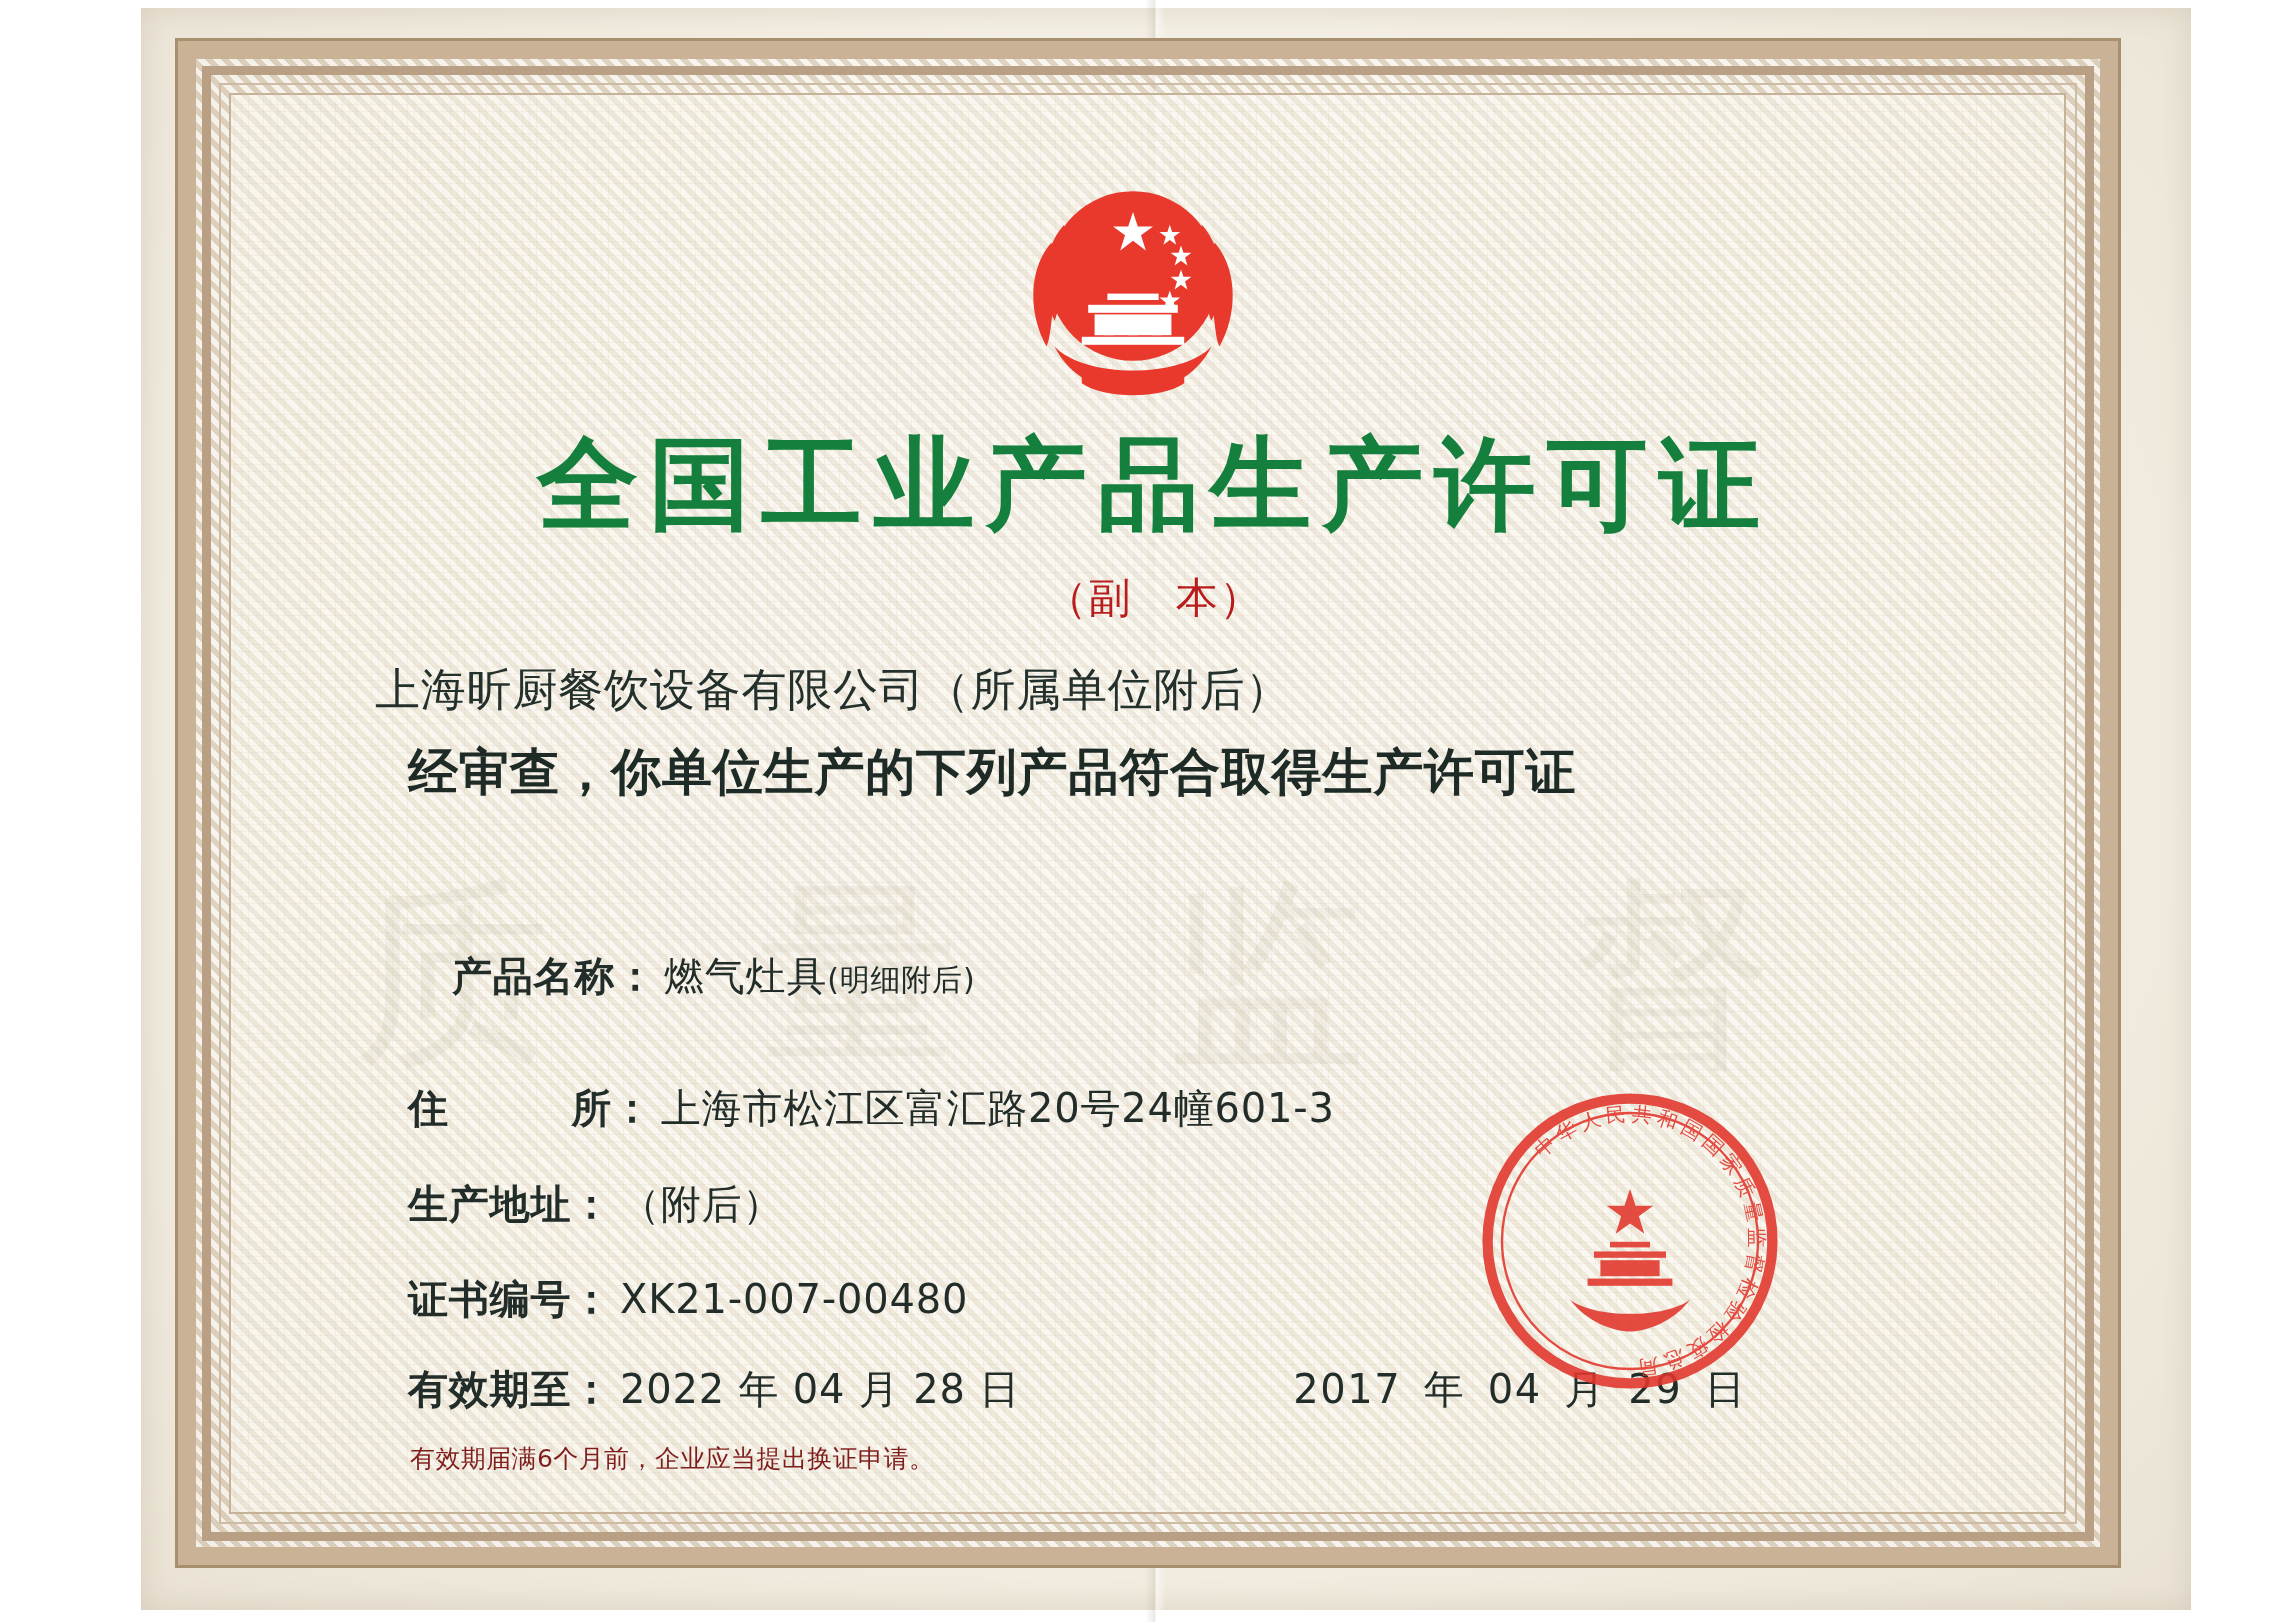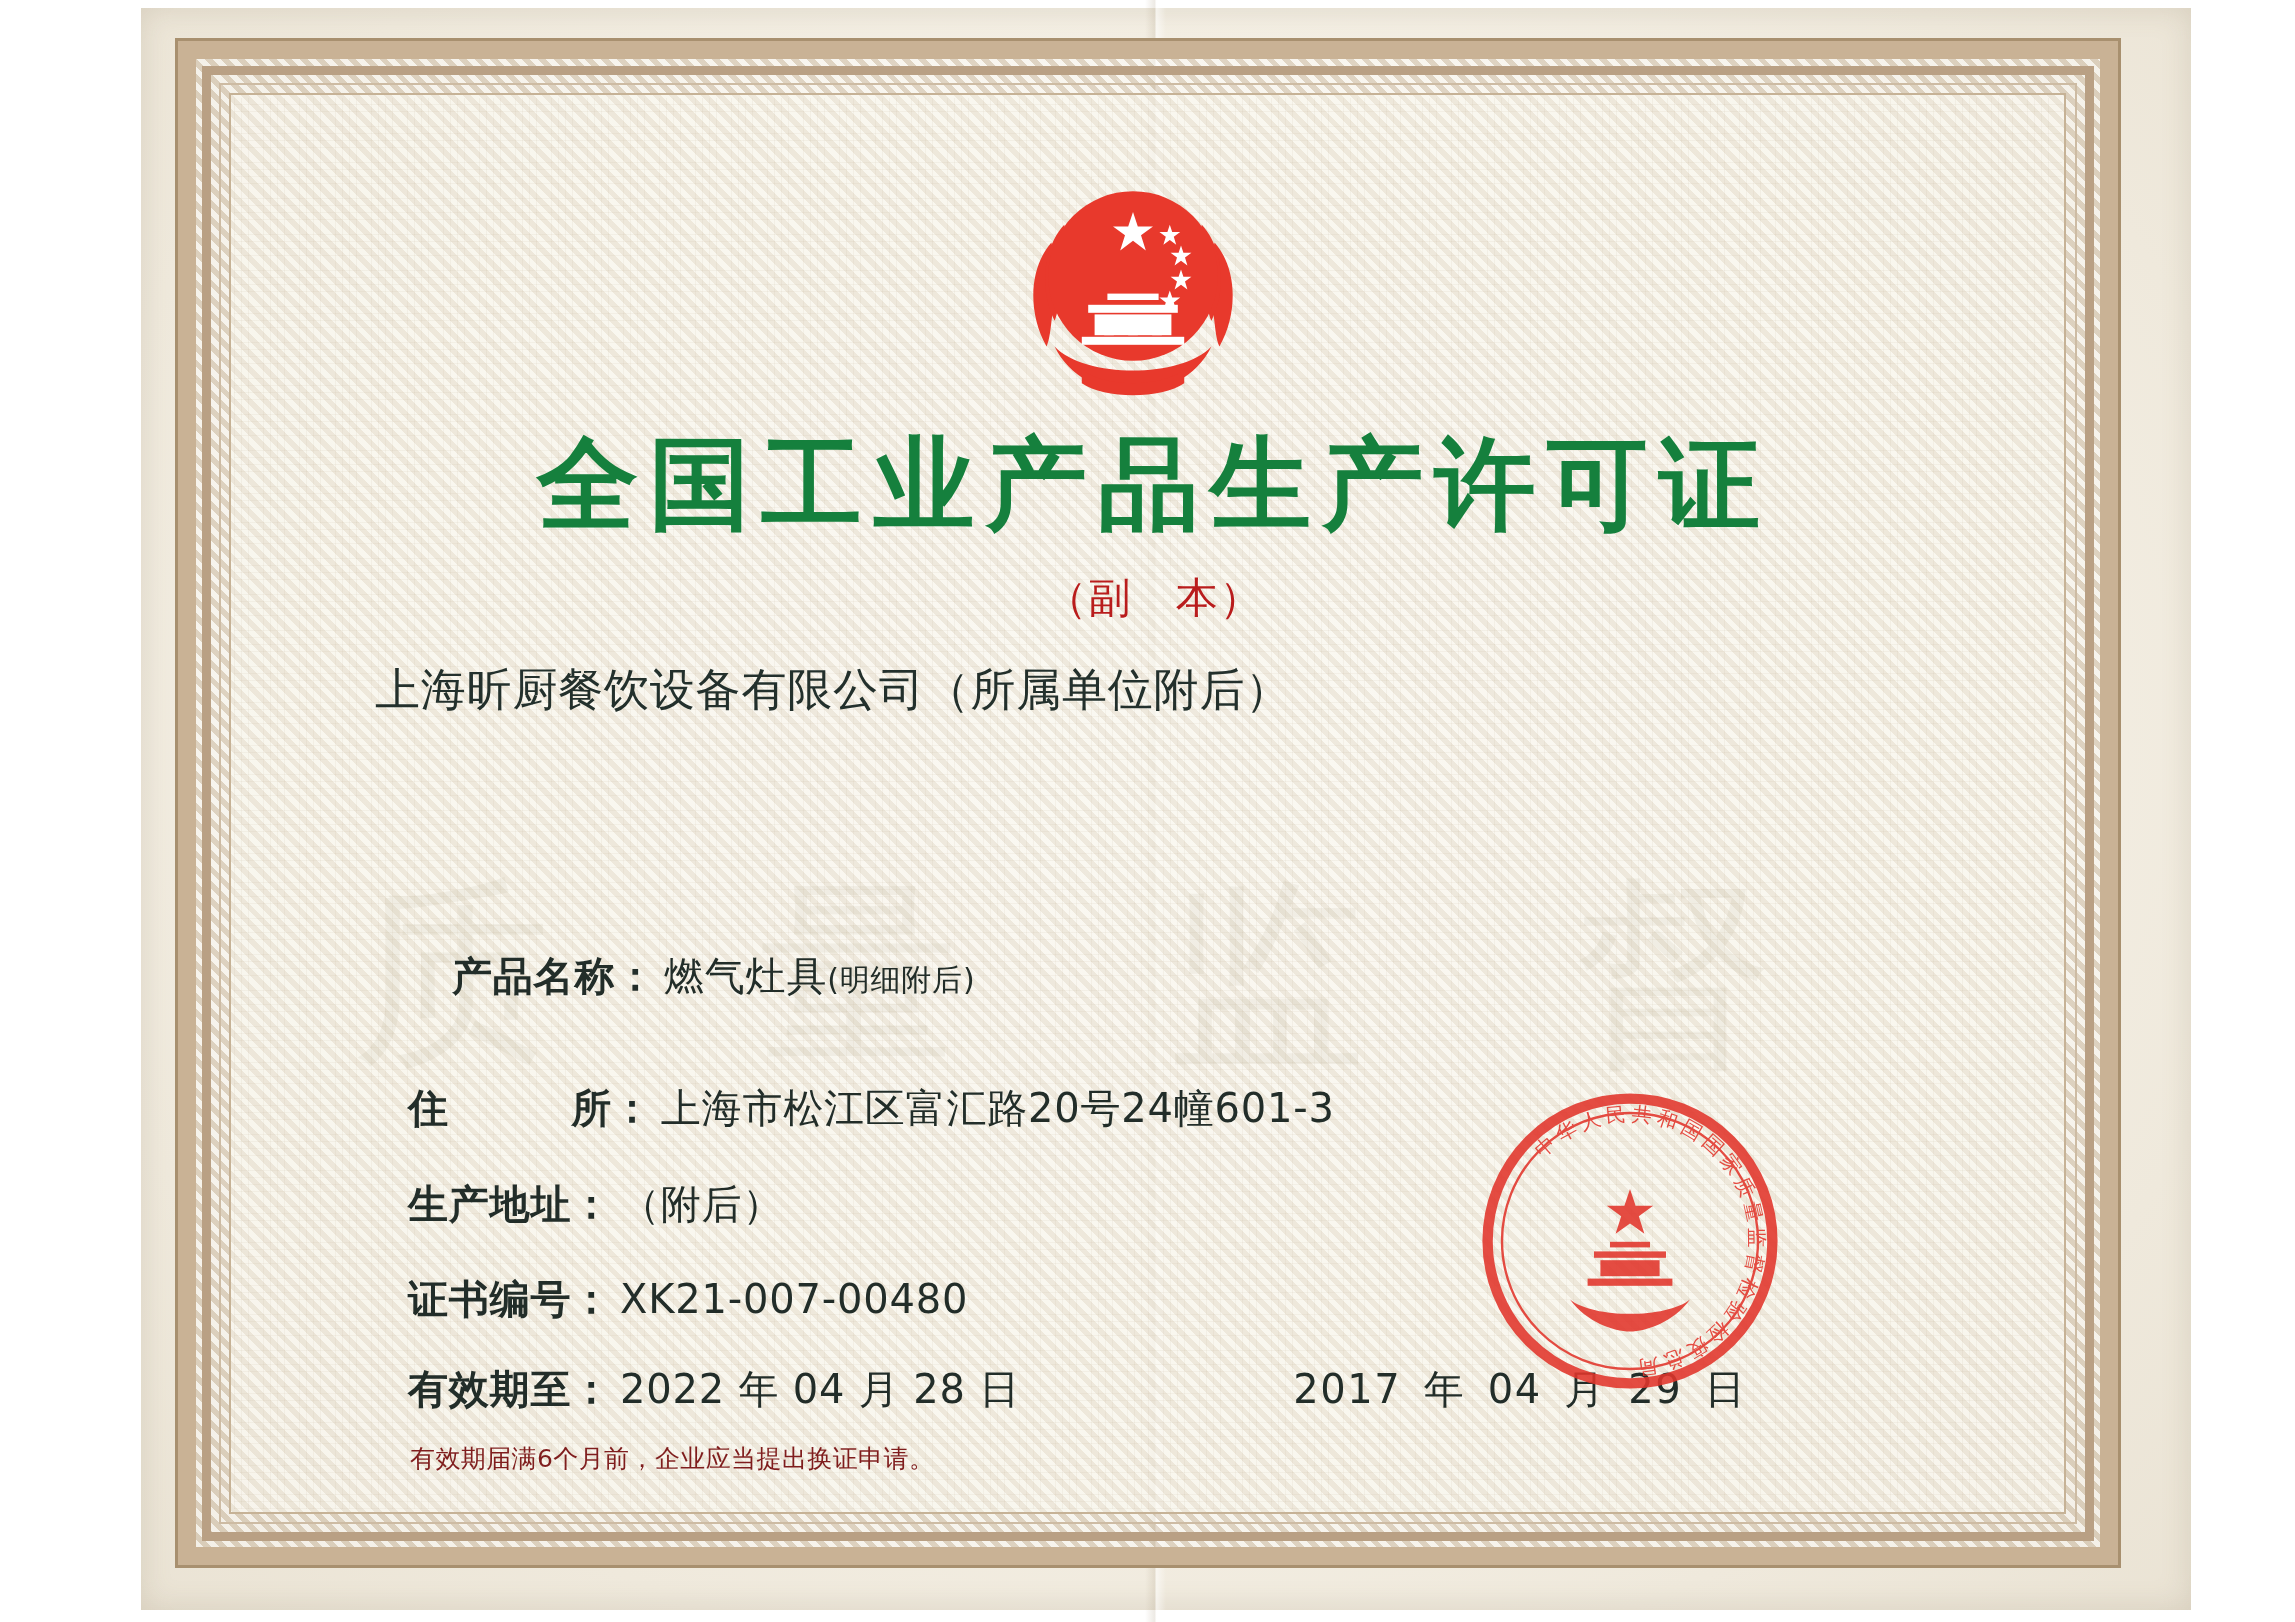--- a/index.html
+++ b/index.html
@@ -271,21 +271,21 @@
         <rect x="184" y="214" width="12" height="20"></rect>
       </g>
     </svg>
   </div>
 
   <div class="title">全国工业产品生产许可证</div>
   <div class="subtitle">（副　本）</div>
   <div class="company">上海昕厨餐饮设备有限公司（所属单位附后）</div>
 
   <div class="statement">
-    <span class="indent"></span><br>
+    <span class="indent"></span><span>经审查，你单位生产的下列产品符合取得生产许可证</span><br>
   </div>
 
   <div class="field f-product">
     <span class="label">产品名称：</span><span class="value">燃气灶具</span><span class="small">(明细附后)</span>
   </div>
 
   <div class="field f-address">
     <span class="label">住　　　所：</span><span class="value">上海市松江区富汇路20号24幢601-3</span>
   </div>
 

